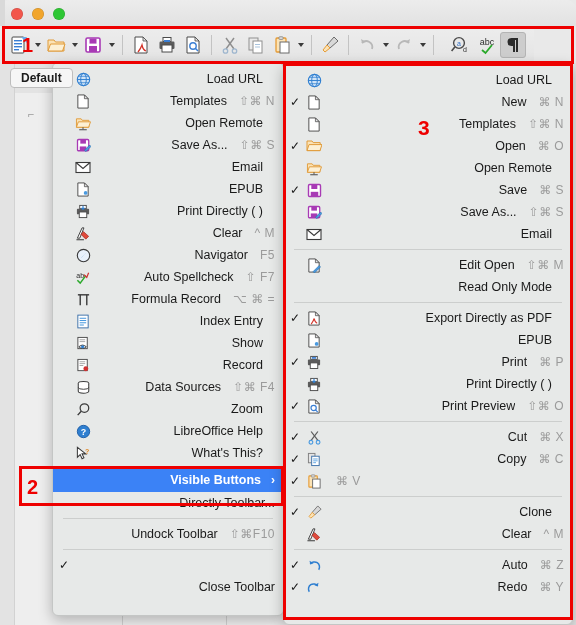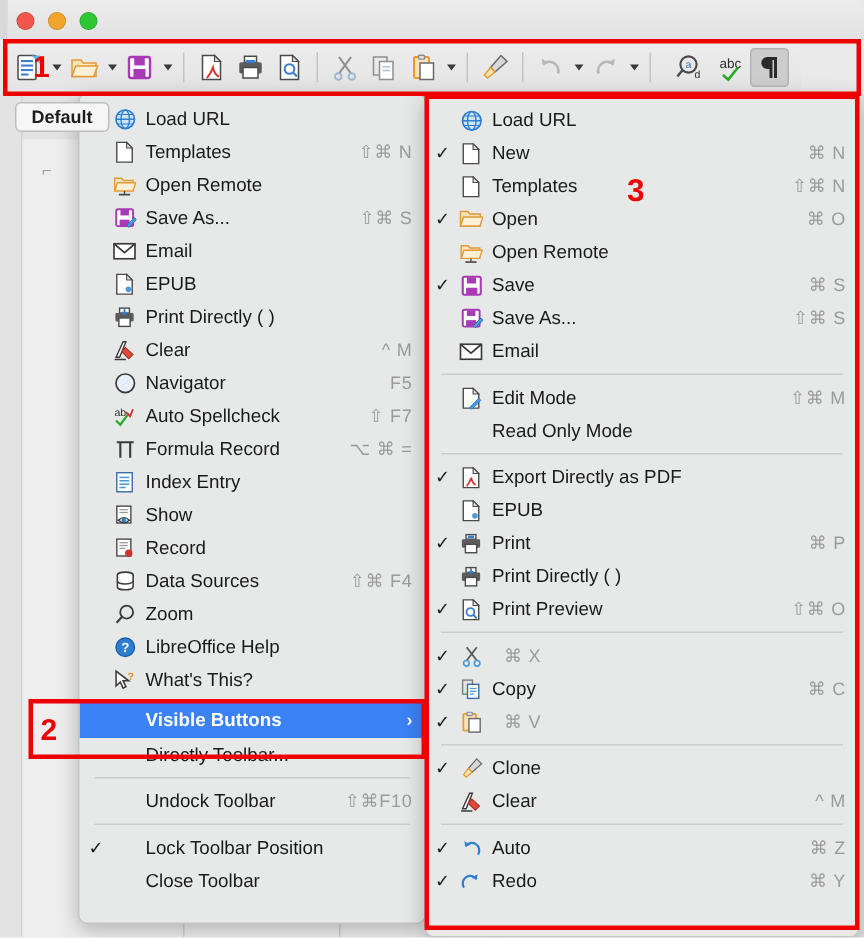--- a/index.html
+++ b/index.html
@@ -190,20 +190,21 @@
     display: flex;
     align-items: center;
     justify-content: center;
   }
   .mrow-icon svg { display: block; }
   .mrow-label {
     flex: 1 1 auto;
     padding-left: 4px;
     overflow: hidden;
     text-overflow: ellipsis;
+    text-align: right;
   }
   .mrow-shortcut {
     flex: 0 0 auto;
     color: #9b9b9b;
     font-size: 12px;
     letter-spacing: 0.5px;
     padding-left: 12px;
   }
   .mrow-arrow {
     flex: 0 0 auto;
@@ -682,21 +683,20 @@
       <span class="mrow-icon"></span>
       <span class="mrow-label">Undock Toolbar</span>
       <span class="mrow-shortcut">⇧⌘F10</span>
     </div>
 
     <div class="menu-sep"></div>
 
     <div class="menu-row">
       <span class="mrow-check">✓</span>
       <span class="mrow-icon"></span>
-      <span class="mrow-label">Lock Toolbar Position</span>
     </div>
 
     <div class="menu-row">
       <span class="mrow-check"></span>
       <span class="mrow-icon"></span>
       <span class="mrow-label">Close Toolbar</span>
     </div>
   </div>
 
   <div class="menu-panel" id="menu-visible-buttons">
@@ -809,21 +809,21 @@
 
     <div class="menu-row">
       <span class="mrow-check"></span>
       <span class="mrow-icon">
         <svg width="14" height="15" viewBox="0 0 14 16">
           <path d="M1.5 1 h7 l4 4 v10 h-11 z" fill="#fff" stroke="#4a4a4a" stroke-width="1"></path>
           <path d="M8.5 1 l4 4 h-4 z" fill="#e6e6e6" stroke="#4a4a4a" stroke-width="0.8"></path>
           <path d="M6 14.5 L12.5 8 L14 9.5 L7.5 16 Z" fill="#4a9ae0" stroke="#2b6fa8" stroke-width="0.6"></path>
         </svg>
       </span>
-      <span class="mrow-label">Edit Mode</span>
+      <span class="mrow-label">Edit Open</span>
       <span class="mrow-shortcut">⇧⌘ M</span>
     </div>
 
     <div class="menu-row">
       <span class="mrow-check"></span>
       <span class="mrow-icon"></span>
       <span class="mrow-label">Read Only Mode</span>
       <span class="mrow-shortcut"></span>
     </div>
 
@@ -902,20 +902,21 @@
     <div class="menu-row">
       <span class="mrow-check">✓</span>
       <span class="mrow-icon">
         <svg width="15" height="15" viewBox="0 0 16 16">
           <line x1="4.4" y1="1.6" x2="11.6" y2="11" stroke="#5a5a5a" stroke-width="1.3"></line>
           <line x1="11.6" y1="1.6" x2="4.4" y2="11" stroke="#5a5a5a" stroke-width="1.3"></line>
           <circle cx="4.2" cy="13" r="2" fill="none" stroke="#4a9ae0" stroke-width="1.2"></circle>
           <circle cx="11.8" cy="13" r="2" fill="none" stroke="#4a9ae0" stroke-width="1.2"></circle>
         </svg>
       </span>
+      <span class="mrow-label">Cut</span>
       <span class="mrow-shortcut">⌘ X</span>
     </div>
 
     <div class="menu-row">
       <span class="mrow-check">✓</span>
       <span class="mrow-icon">
         <svg width="15" height="15" viewBox="0 0 16 16">
           <rect x="1.5" y="1.5" width="7" height="10" fill="#e4e4e4" stroke="#7f7f7f" stroke-width="1"></rect>
           <rect x="5" y="4.5" width="8" height="10" fill="#fff" stroke="#3a6fa8" stroke-width="1"></rect>
           <rect x="6.6" y="7" width="4.8" height="0.9" fill="#4a9ae0"></rect>

